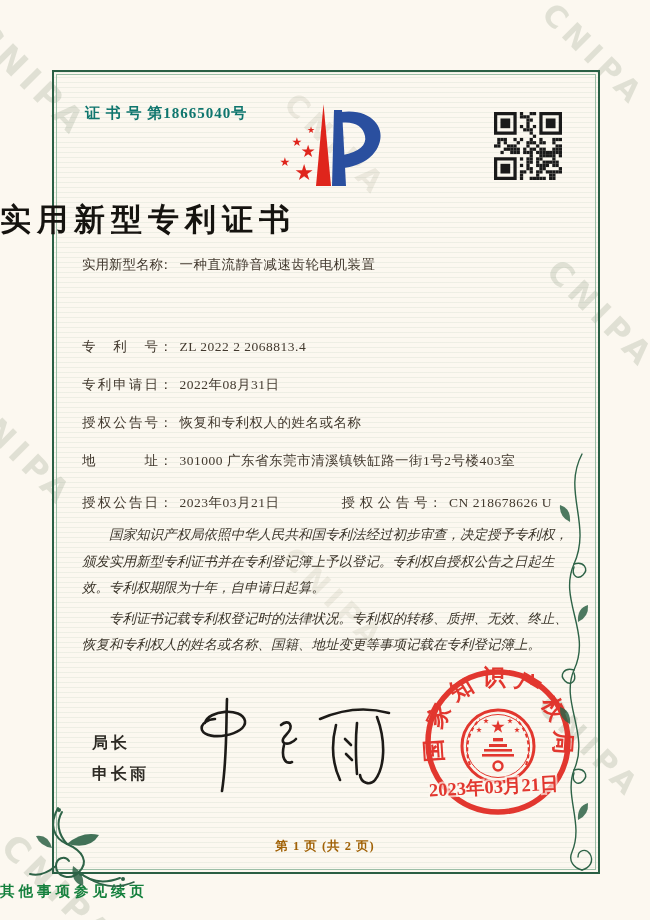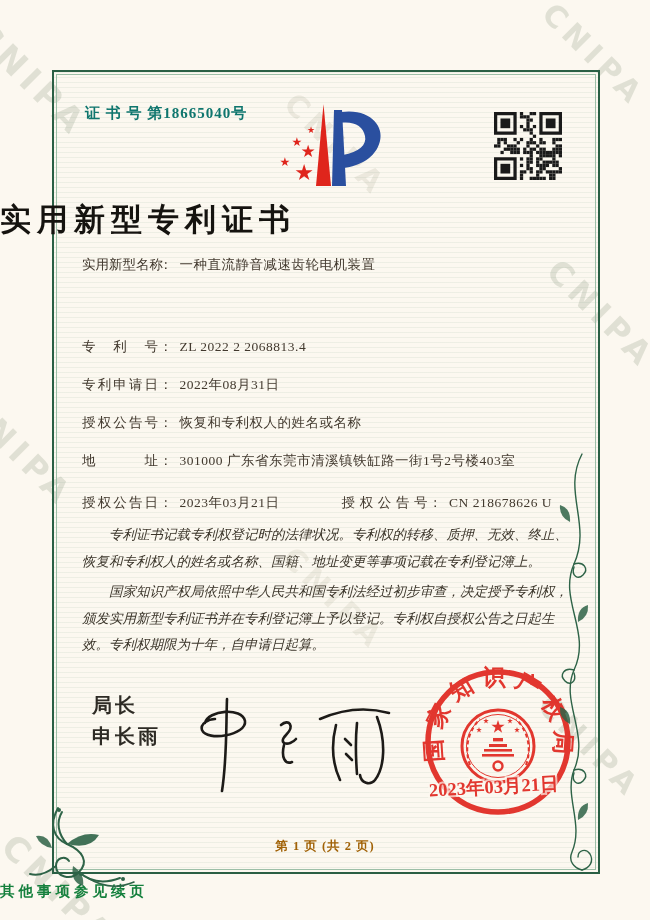--- a/index.html
+++ b/index.html
@@ -41,21 +41,21 @@
     vertical-align:top;}
   .flabel2{width:86px;margin-left:62px;}
   .fcolon{display:inline-block;margin:0 7px 0 1px;}
   .fvalue{letter-spacing:0.5px;}
   
   .body-text{position:absolute;left:82px;top:522px;width:492px;
     font-style:italic;font-size:13.5px;line-height:26.5px;color:#3b352a;}
   .body-text p{margin:0;text-indent:2em;}
   .body-text p + p{margin-top:4px;}
   
-  .signer{position:absolute;left:92px;top:690px;font-size:20px;color:#2e2b25;
+  .signer{position:absolute;left:92px;top:727px;font-size:16px;color:#2e2b25;
     letter-spacing:3px;line-height:31px;font-weight:600;}
   .signature{position:absolute;left:185px;top:683px;}
   
   .seal{position:absolute;left:420px;top:664px;}
   
   .page-info{position:absolute;left:0;right:0;top:838px;text-align:center;
     font-size:12.5px;color:#a16207;letter-spacing:1px;font-weight:600;}
   .footer-note{position:absolute;left:0;right:0;top:882px;text-align:left;
     font-size:14.5px;letter-spacing:4px;color:#15803d;font-weight:600;}
   
@@ -251,22 +251,22 @@
     <span class="flabel">授权公告号</span><span class="fcolon">：</span><span class="fvalue">恢复和专利权人的姓名或名称</span>
   </div>
   <div class="field-row" style="top:452px">
     <span class="flabel">地址</span><span class="fcolon">：</span><span class="fvalue">301000 广东省东莞市清溪镇铁缸路一街1号2号楼403室</span>
   </div>
   <div class="field-row" style="top:494px">
     <span class="flabel">授权公告日</span><span class="fcolon">：</span><span class="fvalue">2023年03月21日</span><span class="flabel flabel2">授权公告号</span><span class="fcolon">：</span><span class="fvalue">CN 218678626 U</span>
   </div>
 
   <div class="body-text">
+    <p>国家知识产权局依照中华人民共和国专利法经过初步审查，决定授予专利权，颁发实用新型专利证书并在专利登记簿上予以登记。专利权自授权公告之日起生效。专利权期限为十年，自申请日起算。</p>
     <p>专利证书记载专利权登记时的法律状况。专利权的转移、质押、无效、终止、恢复和专利权人的姓名或名称、国籍、地址变更等事项记载在专利登记簿上。</p>
-    <p>国家知识产权局依照中华人民共和国专利法经过初步审查，决定授予专利权，颁发实用新型专利证书并在专利登记簿上予以登记。专利权自授权公告之日起生效。专利权期限为十年，自申请日起算。</p>
   </div>
 
   <div class="signer">
     <div>局长</div>
     <div>申长雨</div>
   </div>
 
   <svg class="signature" width="215" height="115" viewBox="0 0 215 115" fill="none" stroke="#1d1b18" stroke-width="2.6" stroke-linecap="round">
     <path d="M42,16 C41,44 42,76 37,108"></path>
     <path d="M20,40 C23,27 57,24 60,38 C62,52 22,59 17,47 C15,41 23,36 30,36"></path>

